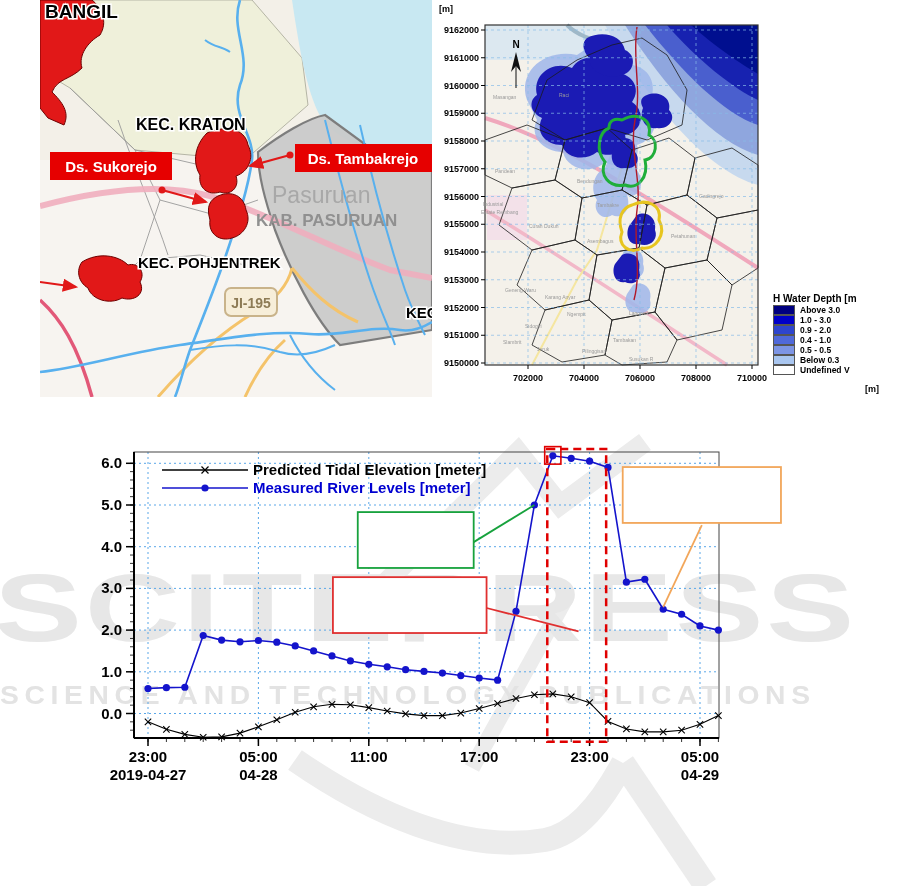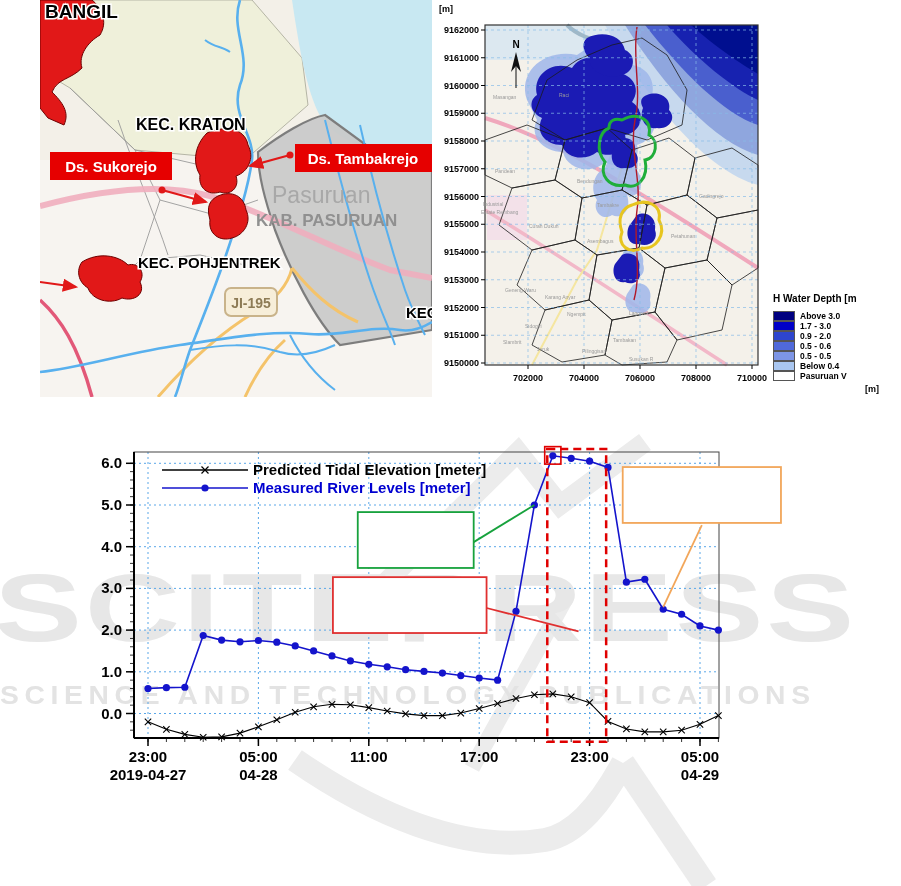--- a/index.html
+++ b/index.html
@@ -8,21 +8,21 @@
   .wm-word{position:absolute;left:-6px;top:552px;font-size:97px;font-weight:800;
            letter-spacing:2px;color:#e7e7e7;transform:scaleX(1.36);transform-origin:left center;
            white-space:nowrap;z-index:1;user-select:none;}
   .wm-tag{position:absolute;left:0px;top:681px;font-size:25px;font-weight:700;
           letter-spacing:5px;color:#e3e3e3;transform:scaleX(1.13);transform-origin:left center;
           white-space:nowrap;z-index:1;user-select:none;}
   .wm-shapes{position:absolute;left:0;top:0;z-index:1;}
   .left-map{position:absolute;left:40px;top:0;z-index:2;}
   .right-map-svg{position:absolute;left:437px;top:0;z-index:2;}
   .depth-legend{position:absolute;left:773px;top:293px;z-index:3;}
-  .depth-legend .ttl{font-size:10px;font-weight:700;color:#000;margin-bottom:7px;}
+  .depth-legend .ttl{font-size:10px;font-weight:700;color:#000;margin-bottom:1px;}
   .depth-legend .row{display:flex;align-items:center;height:9px;margin:1px 0;}
   .depth-legend .sw{width:20px;height:8px;border:1px solid #555;margin-right:5px;flex:0 0 auto;}
   .depth-legend .lb{font-size:8.5px;font-weight:700;color:#000;white-space:nowrap;}
   .chart-svg{position:absolute;left:60px;top:440px;z-index:2;}
   text{user-select:none;}
 </style>
 </head>
 <body>
 
 <div class="canvas">
@@ -267,41 +267,41 @@
 
   <div class="depth-legend">
     <div class="ttl">H Water Depth [m</div>
     <div id="depth-rows">
         <div class="row">
           <span class="sw" style="background: rgb(0, 0, 128);"></span>
           <span class="lb">Above 3.0</span>
         </div>
         <div class="row">
           <span class="sw" style="background: rgb(0, 0, 200);"></span>
-          <span class="lb">1.7 - 3.0</span>
+          <span class="lb">1.0 - 3.0</span>
         </div>
         <div class="row">
           <span class="sw" style="background: rgb(46, 69, 206);"></span>
           <span class="lb">0.9 - 2.0</span>
         </div>
         <div class="row">
           <span class="sw" style="background: rgb(80, 105, 218);"></span>
-          <span class="lb">0.5 - 0.6</span>
+          <span class="lb">0.4 - 1.0</span>
         </div>
         <div class="row">
           <span class="sw" style="background: rgb(125, 149, 229);"></span>
           <span class="lb">0.5 - 0.5</span>
         </div>
         <div class="row">
           <span class="sw" style="background: rgb(169, 198, 240);"></span>
-          <span class="lb">Below 0.4</span>
+          <span class="lb">Below 0.3</span>
         </div>
         <div class="row">
           <span class="sw" style="background: rgb(255, 255, 255);"></span>
-          <span class="lb">Pasuruan V</span>
+          <span class="lb">Undefined V</span>
         </div>
       </div>
   </div>
 
   <svg class="chart-svg" width="800" height="360" viewBox="0 0 800 360">
     <g id="cgrid">
         <line x1="74" y1="23.299999999999983" x2="659" y2="23.299999999999983" stroke="#5aa7e8" stroke-width="1" stroke-dasharray="2 3"></line>
         <line x1="74" y1="65" x2="659" y2="65" stroke="#5aa7e8" stroke-width="1" stroke-dasharray="2 3"></line>
         <line x1="74" y1="106.69999999999999" x2="659" y2="106.69999999999999" stroke="#5aa7e8" stroke-width="1" stroke-dasharray="2 3"></line>
         <line x1="74" y1="148.39999999999998" x2="659" y2="148.39999999999998" stroke="#5aa7e8" stroke-width="1" stroke-dasharray="2 3"></line>

